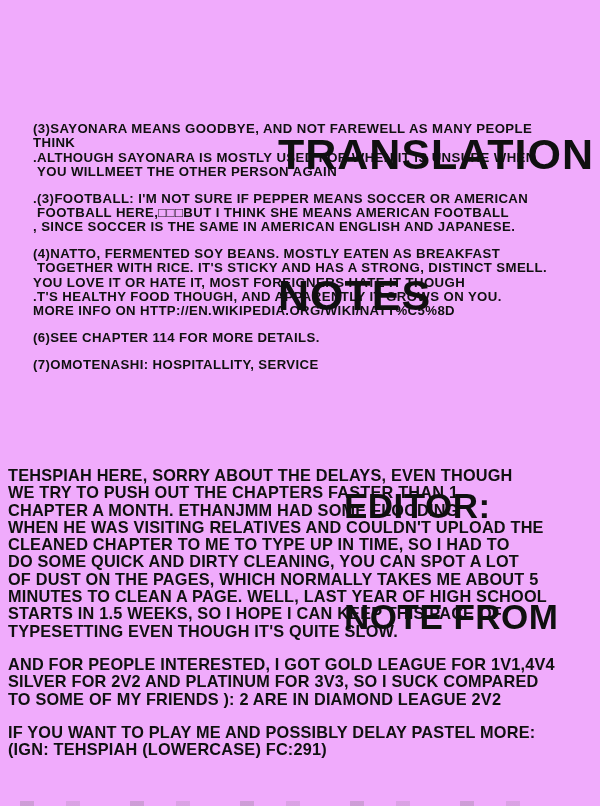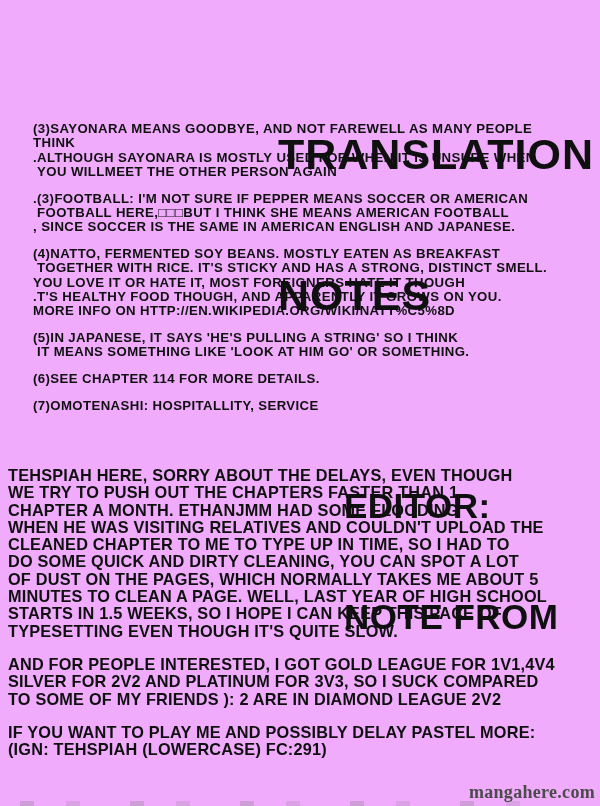--- a/index.html
+++ b/index.html
@@ -79,22 +79,20 @@
 .ALTHOUGH SAYONARA IS MOSTLY USED FOR WHEN IT IS UNSURE WHEN
  YOU WILLMEET THE OTHER PERSON AGAIN</p>
     <p class="note">.(3)FOOTBALL: I'M NOT SURE IF PEPPER MEANS SOCCER OR AMERICAN
  FOOTBALL HERE,□□□BUT I THINK SHE MEANS AMERICAN FOOTBALL
 , SINCE SOCCER IS THE SAME IN AMERICAN ENGLISH AND JAPANESE.</p>
     <p class="note">(4)NATTO, FERMENTED SOY BEANS. MOSTLY EATEN AS BREAKFAST
  TOGETHER WITH RICE. IT'S STICKY AND HAS A STRONG, DISTINCT SMELL.
 YOU LOVE IT OR HATE IT, MOST FOREIGNERS HATE IT THOUGH
 .T'S HEALTHY FOOD THOUGH, AND APPARENTLY IT GROWS ON YOU.
 MORE INFO ON HTTP://EN.WIKIPEDIA.ORG/WIKI/NATT%C5%8D</p>
-    <p class="note">(5)IN JAPANESE, IT SAYS 'HE'S PULLING A STRING' SO I THINK
- IT MEANS SOMETHING LIKE 'LOOK AT HIM GO' OR SOMETHING.</p>
     <p class="note">(6)SEE CHAPTER 114 FOR MORE DETAILS.</p>
     <p class="note">(7)OMOTENASHI: HOSPITALLITY, SERVICE</p>
   </div>
 
   <h2 class="editor-heading">
     <span class="t-line">EDITOR:</span>
     <span class="t-line">NOTE FROM</span>
   </h2>
 
   <div class="editor-body">
@@ -110,15 +108,14 @@
 TYPESETTING EVEN THOUGH IT'S QUITE SLOW.</p>
     <p class="editor-par">AND FOR PEOPLE INTERESTED, I GOT GOLD LEAGUE FOR 1V1,4V4
 SILVER FOR 2V2 AND PLATINUM FOR 3V3, SO I SUCK COMPARED
 TO SOME OF MY FRIENDS ): 2 ARE IN DIAMOND LEAGUE 2V2</p>
     <p class="editor-par">IF YOU WANT TO PLAY ME AND POSSIBLY DELAY PASTEL MORE:
 (IGN: TEHSPIAH (LOWERCASE) FC:291)</p>
   </div>
 
   <div class="ghost-line"></div>
 
-  <div class="watermark">mangahere.com</div>
 
 </div>
 
 </body></html>

